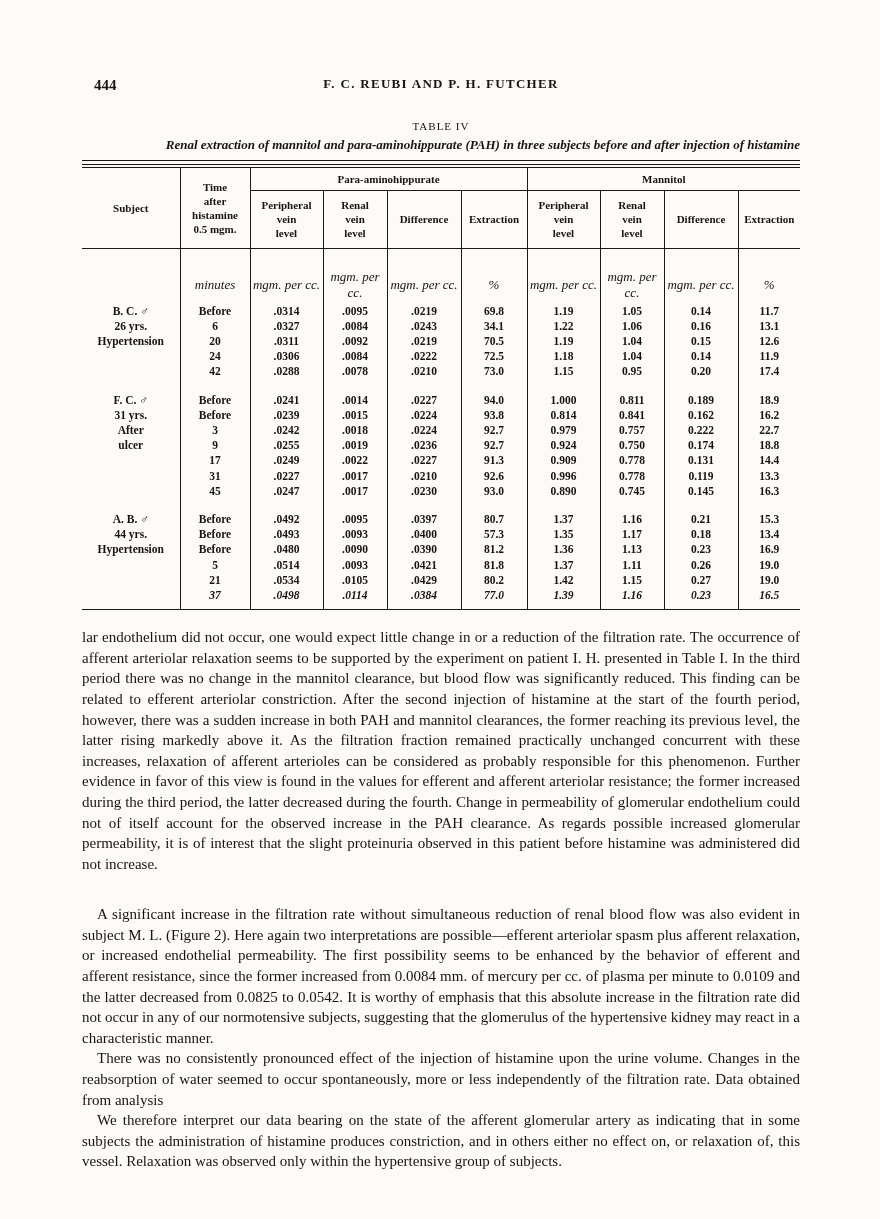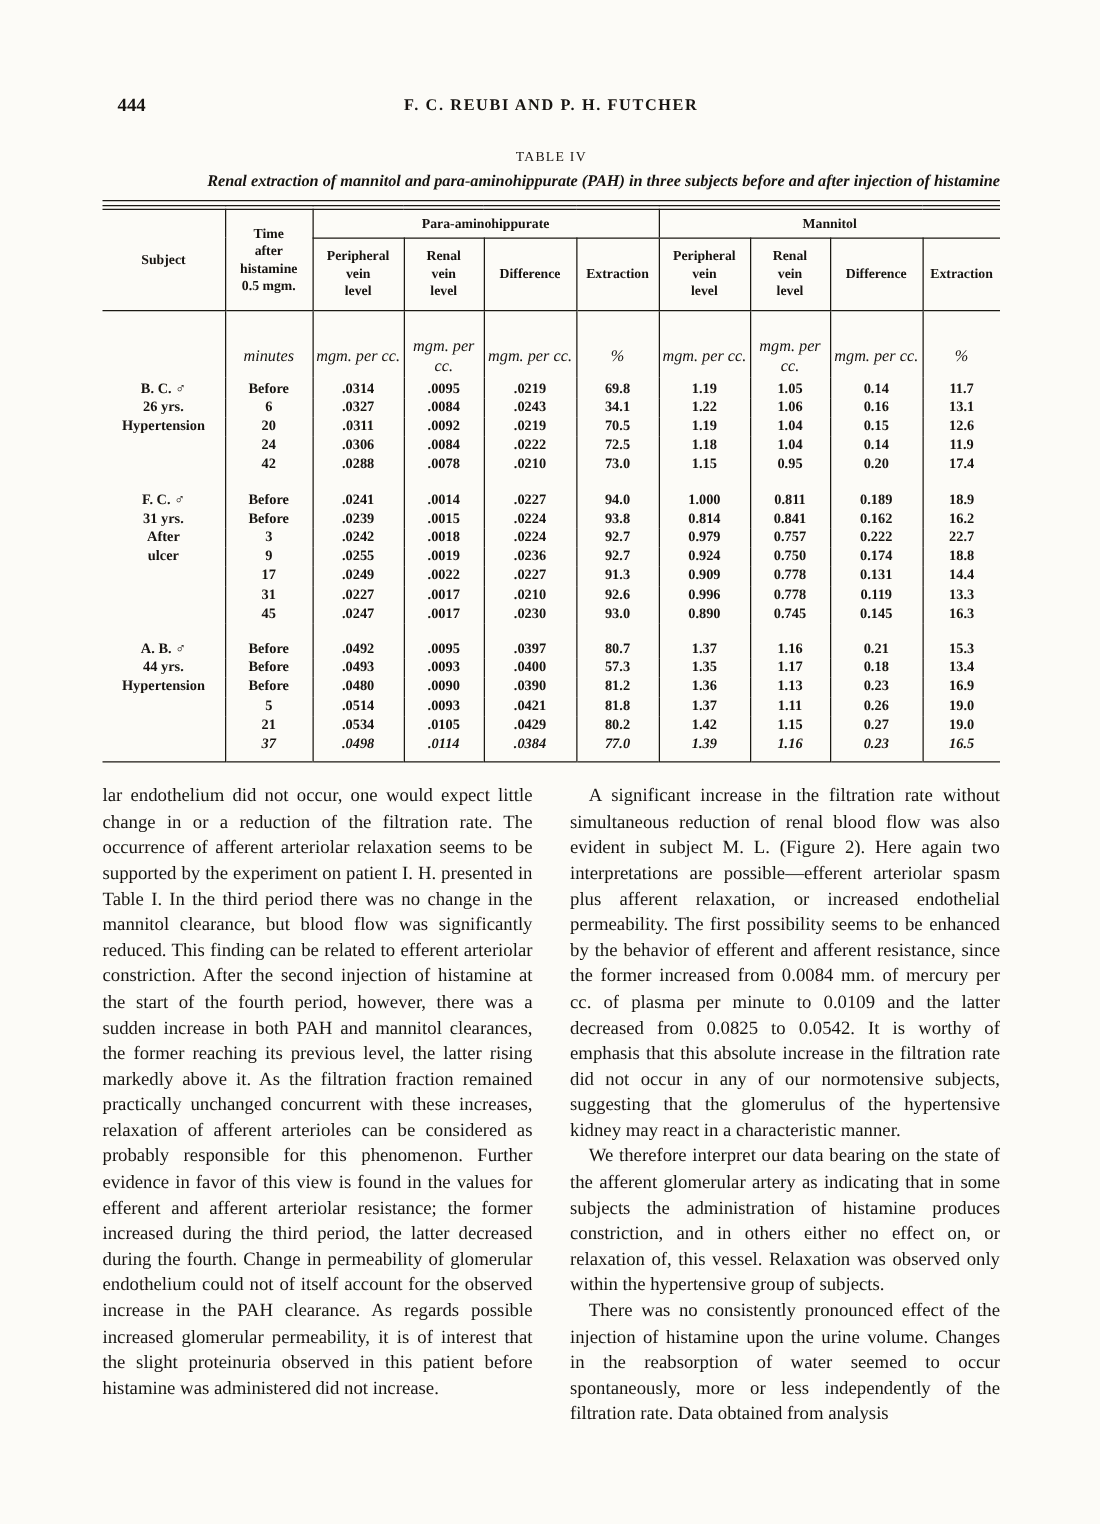--- a/index.html
+++ b/index.html
@@ -50,21 +50,21 @@
     font-weight:bold;
     line-height:15.2px;
     padding:0 2px;
     white-space:nowrap;
   }
   tbody tr.group-start td { padding-top:13px; }
   tbody tr:first-child td { padding-top:2px; }
   tbody tr:last-child td { padding-bottom:6px;font-style:italic; }
 
   
-  .body-columns { display:flex; gap:30px; margin-top:17px; width:718px; }
+  .body-columns { display:flex; gap:30px; margin-top:17px; width:718px;flex-direction:column; }
   .col { flex:1 1 0; }
   .col p {
     font-size:15px;
     line-height:20.6px;
     text-align:justify;
   }
   .col p.indent { text-indent:15px; }
 </style>
 </head>
 <body>
@@ -355,18 +355,18 @@
         </tbody>
     </table>
   </section>
 
   <section class="body-columns">
     <div class="col">
       <p>lar endothelium did not occur, one would expect little change in or a reduction of the filtration rate. The occurrence of afferent arteriolar relaxation seems to be supported by the experiment on patient I. H. presented in Table I. In the third period there was no change in the mannitol clearance, but blood flow was significantly reduced. This finding can be related to efferent arteriolar constriction. After the second injection of histamine at the start of the fourth period, however, there was a sudden increase in both PAH and mannitol clearances, the former reaching its previous level, the latter rising markedly above it. As the filtration fraction remained practically unchanged concurrent with these increases, relaxation of afferent arterioles can be considered as probably responsible for this phenomenon. Further evidence in favor of this view is found in the values for efferent and afferent arteriolar resistance; the former increased during the third period, the latter decreased during the fourth. Change in permeability of glomerular endothelium could not of itself account for the observed increase in the PAH clearance. As regards possible increased glomerular permeability, it is of interest that the slight proteinuria observed in this patient before histamine was administered did not increase.</p>
     </div>
     <div class="col">
       <p class="indent">A significant increase in the filtration rate without simultaneous reduction of renal blood flow was also evident in subject M. L. (Figure 2). Here again two interpretations are possible—efferent arteriolar spasm plus afferent relaxation, or increased endothelial permeability. The first possibility seems to be enhanced by the behavior of efferent and afferent resistance, since the former increased from 0.0084 mm. of mercury per cc. of plasma per minute to 0.0109 and the latter decreased from 0.0825 to 0.0542. It is worthy of emphasis that this absolute increase in the filtration rate did not occur in any of our normotensive subjects, suggesting that the glomerulus of the hypertensive kidney may react in a characteristic manner.</p>
+      <p class="indent">There was no consistently pronounced effect of the injection of histamine upon the urine volume. Changes in the reabsorption of water seemed to occur spontaneously, more or less independently of the filtration rate. Data obtained from analysis</p>
       <p class="indent">We therefore interpret our data bearing on the state of the afferent glomerular artery as indicating that in some subjects the administration of histamine produces constriction, and in others either no effect on, or relaxation of, this vessel. Relaxation was observed only within the hypertensive group of subjects.</p>
-      <p class="indent">There was no consistently pronounced effect of the injection of histamine upon the urine volume. Changes in the reabsorption of water seemed to occur spontaneously, more or less independently of the filtration rate. Data obtained from analysis</p>
     </div>
   </section>
 
 </div>
 
 </body></html>

